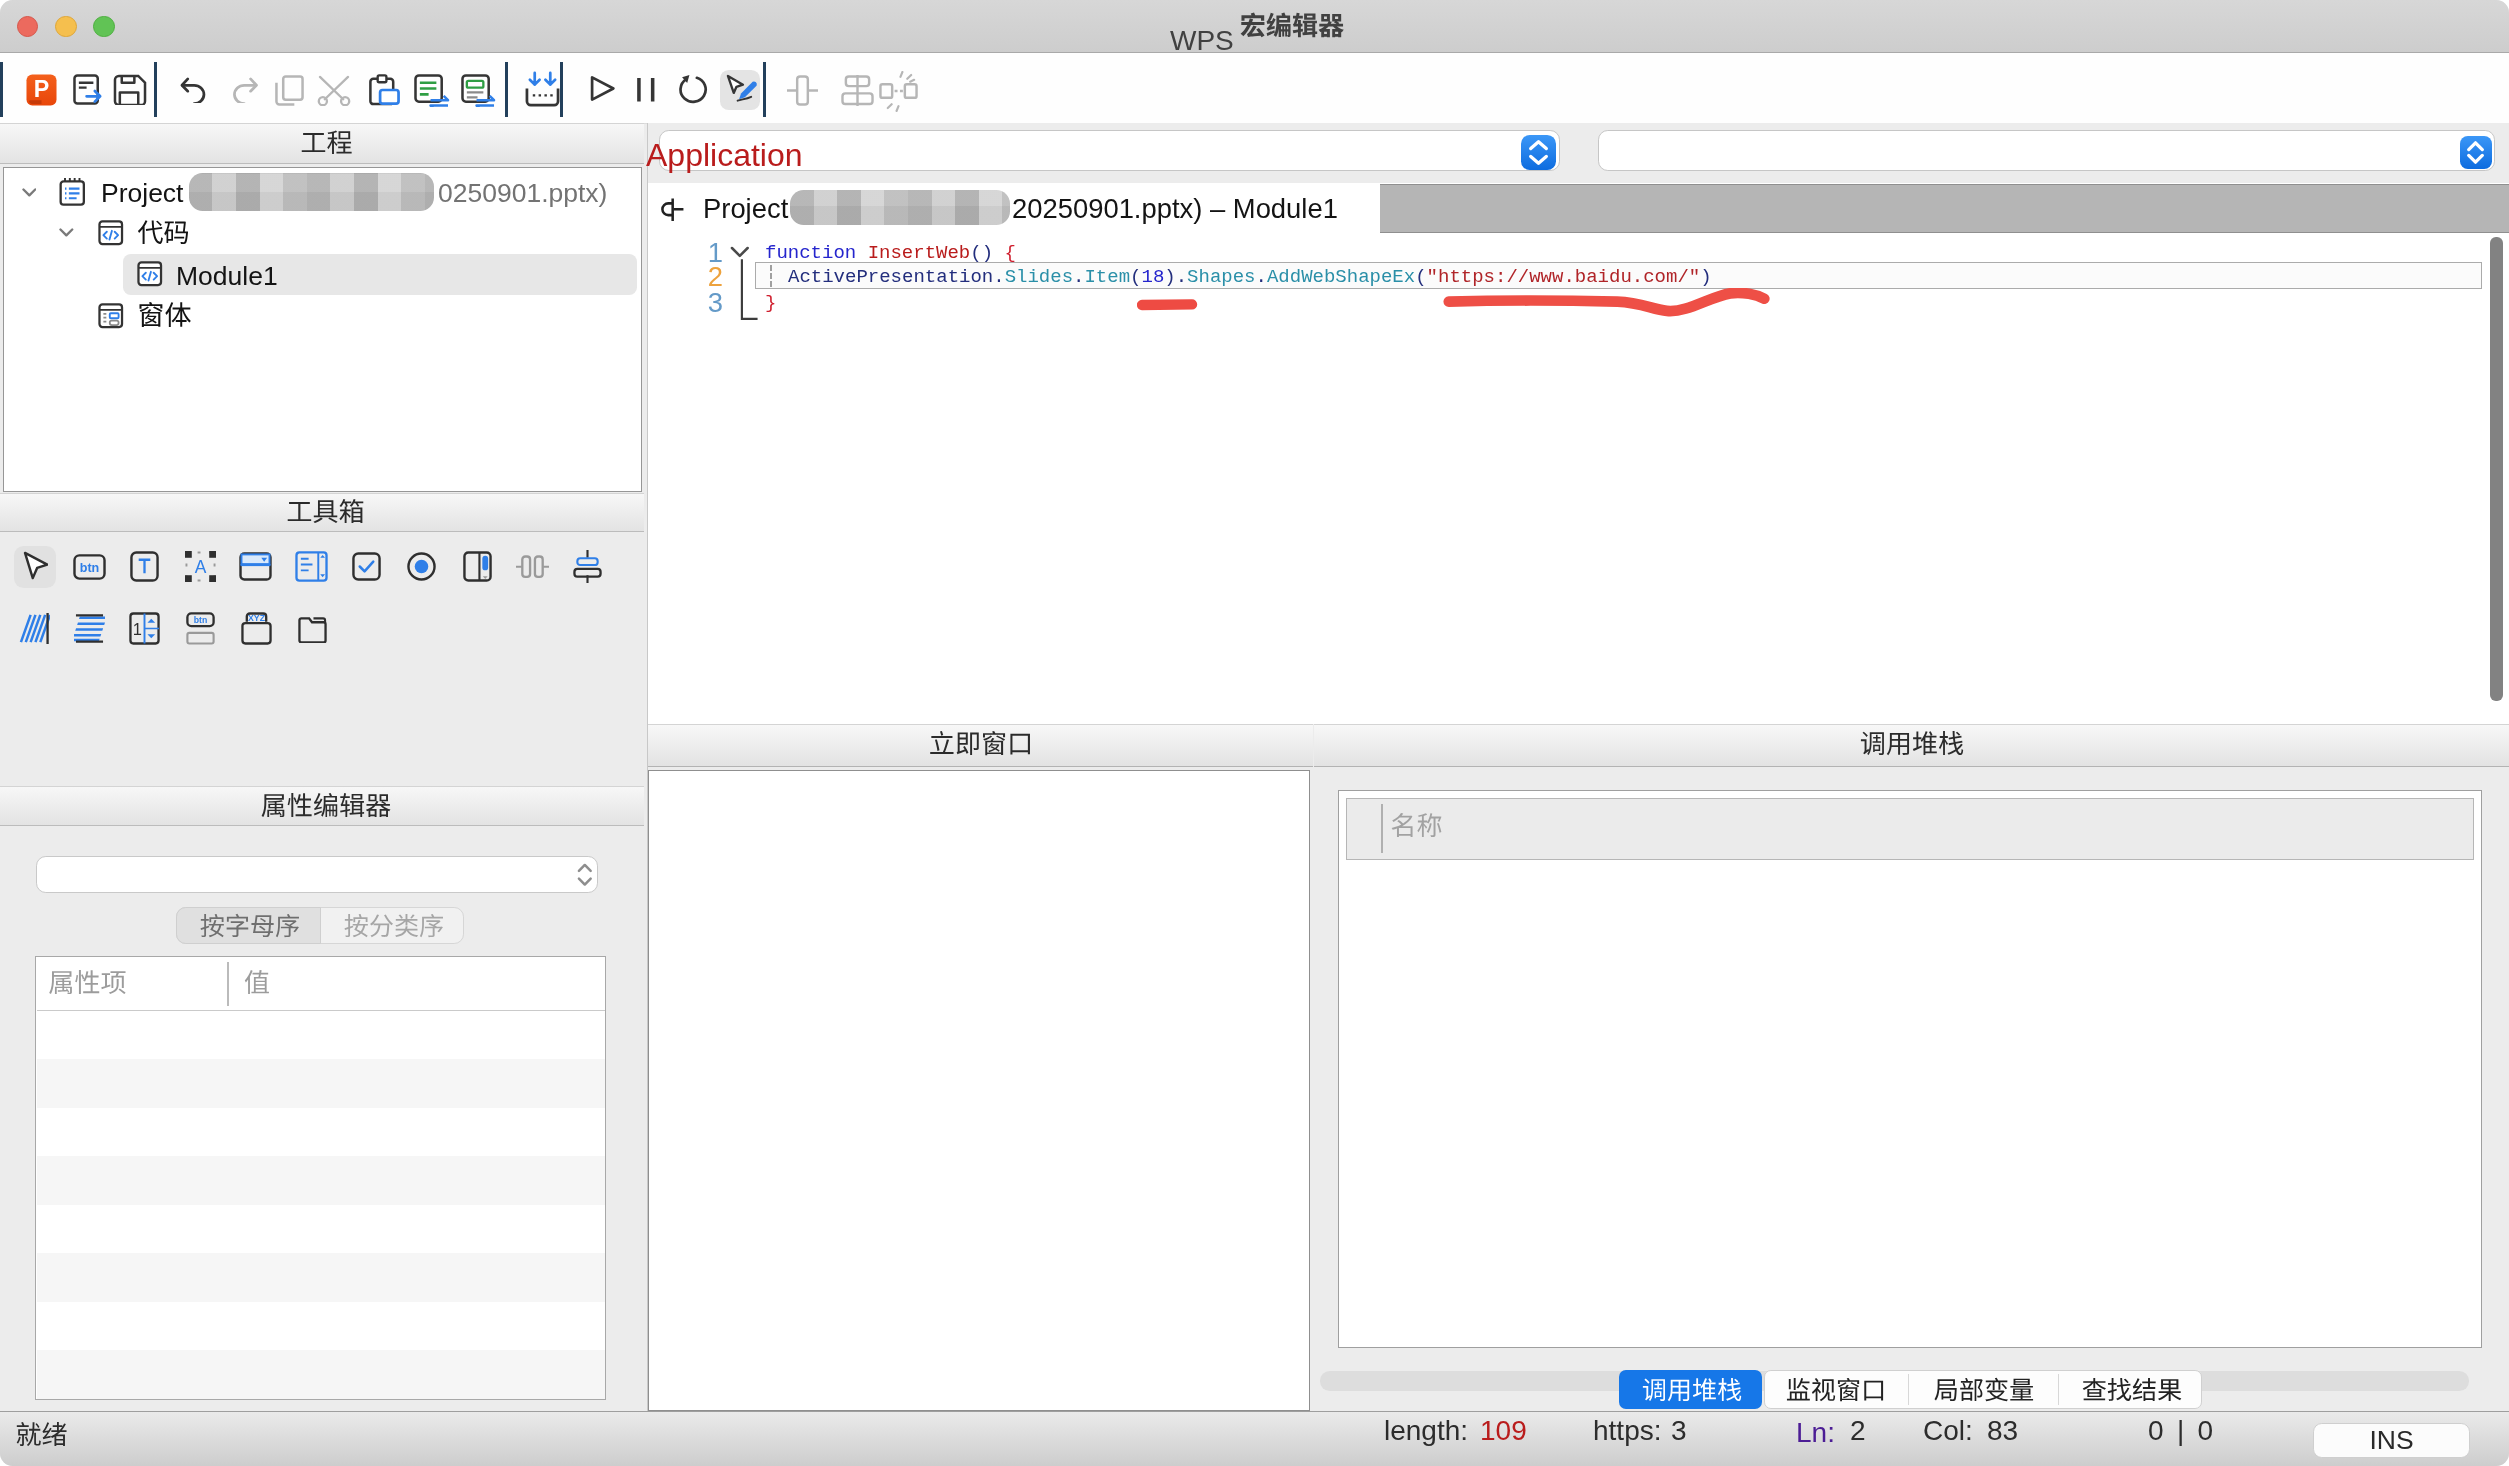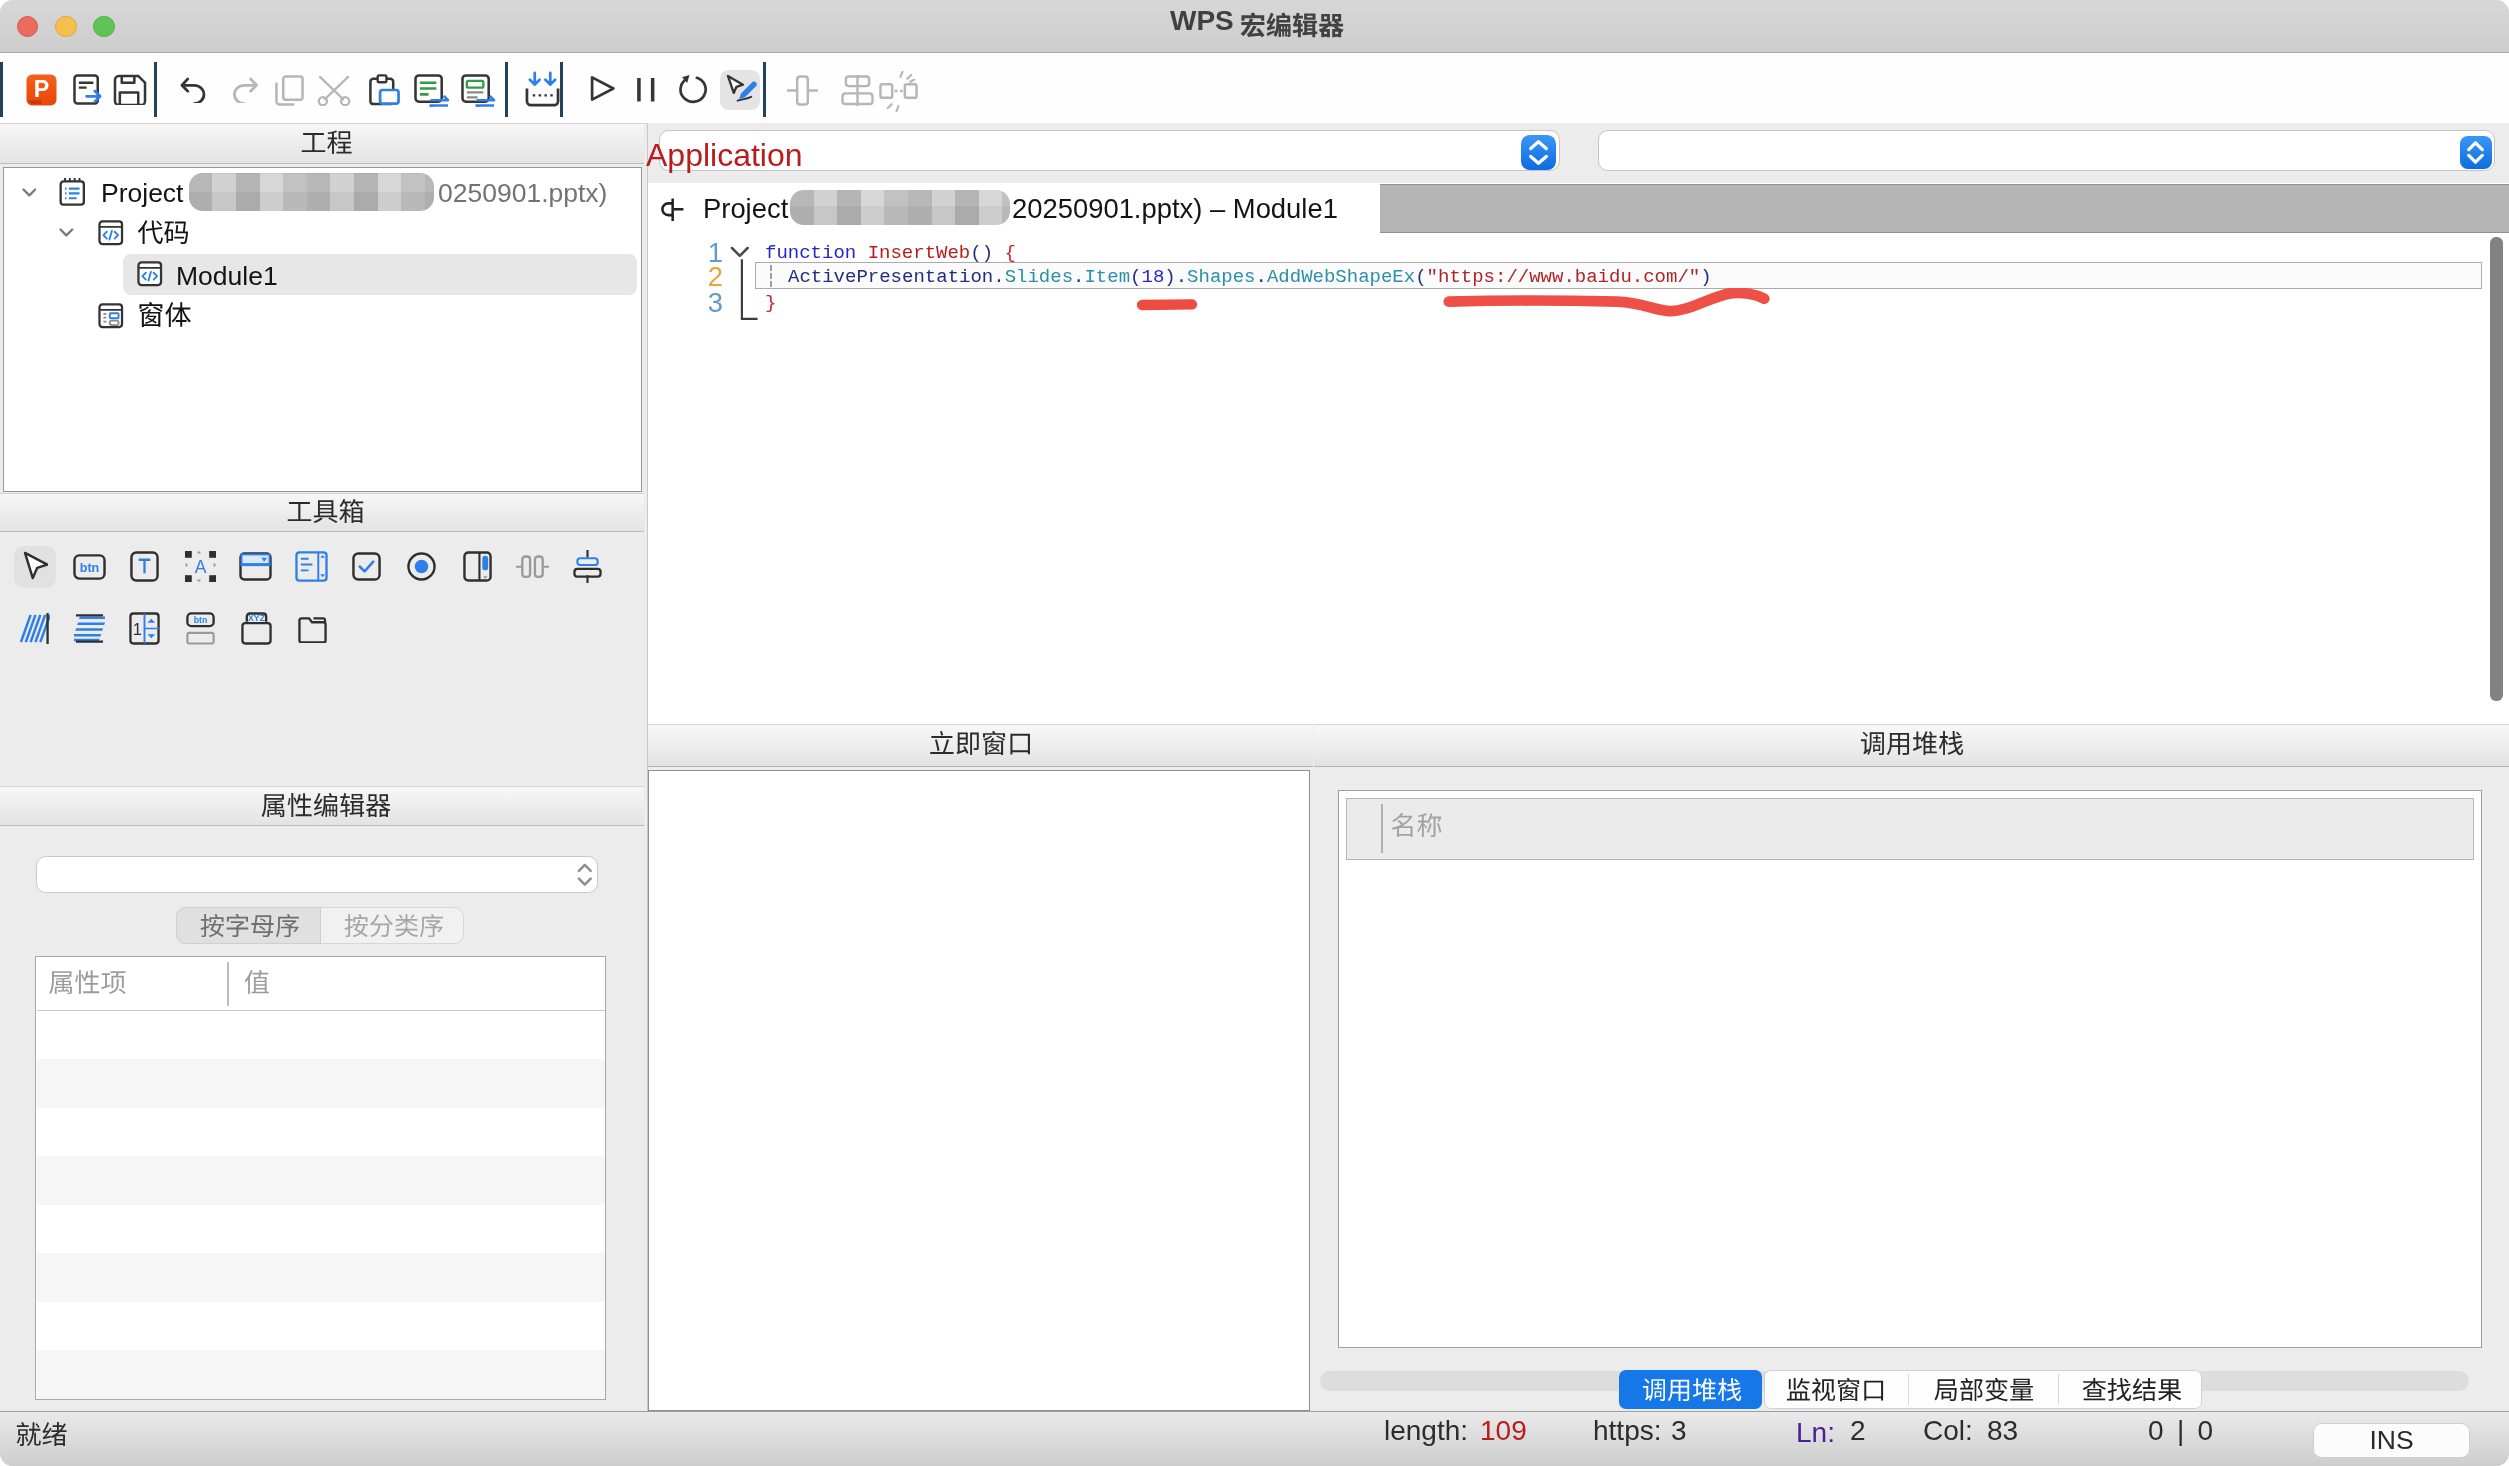--- a/index.html
+++ b/index.html
@@ -11,21 +11,21 @@
  repeating-linear-gradient(0deg, #c7c7c7 0 18.6px, #d9d9d9 18.6px 37px);
  border-radius:13.7px;filter:blur(0.6px)}
 .mono{font-family:"Liberation Mono",monospace;font-size:19px;white-space:pre}
 </style></head><body>
 <div id="win">
 
 <div class="abs" style="left:0;top:0;width:2509px;height:53px;background:linear-gradient(#d7d7d7,#cdcdcd);border-bottom:1px solid #a9a9a9"></div>
 <div class="abs" style="left:16.7px;top:15.7px;width:21.6px;height:21.6px;border-radius:50%;background:#ec6a5e;border:1px solid #d65549"></div>
 <div class="abs" style="left:55px;top:15.7px;width:21.6px;height:21.6px;border-radius:50%;background:#f5bf4e;border:1px solid #dfa636"></div>
 <div class="abs" style="left:93px;top:15.7px;width:21.6px;height:21.6px;border-radius:50%;background:#61c355;border:1px solid #4caf3e"></div>
-<div class="abs" style="left:1170px;top:5px;font-size:28px;font-weight:bold;color:#414141">WPS</div>
+<div class="abs" style="left:1170px;top:25px;font-size:28px;font-weight:normal;color:#414141">WPS</div>
 <svg style="position:absolute;left:1238px;top:11.8px;" width="108" height="29" viewBox="0 0 110 30">
       <g fill="#414141" transform="translate(1,23.8) scale(0.02700,-0.02700)">
         <path transform="translate(0)" d="M382 635C369 588 354 542 337 497H57V384H288C222 247 135 130 30 50C60 28 112 -18 132 -43C251 61 351 210 427 384H944V497H472C485 533 497 570 508 607ZM314 -75C352 -59 407 -55 798 -25C813 -49 827 -70 837 -89L948 -22C900 53 800 176 732 264L631 208L730 73L462 57C525 135 591 231 645 329L520 368C461 247 377 128 347 96C319 63 299 44 274 37C288 6 307 -50 314 -75ZM420 825C430 804 440 778 449 754H64V546H181V645H813V546H935V754H593C581 785 562 827 546 859Z"></path>
         <path transform="translate(1000)" d="M59 413C74 421 97 427 174 437C145 388 119 351 106 334C77 297 56 273 32 268C44 240 62 190 67 169C89 184 127 197 341 249C337 272 334 315 335 345L211 319C272 403 330 500 376 594L284 649C269 612 251 575 232 539L161 534C213 617 263 718 298 815L186 854C157 736 97 609 78 577C58 544 43 522 23 517C36 488 53 435 59 413ZM590 825C600 802 612 774 621 748H403V530C403 408 397 239 346 96L324 187C215 142 102 96 27 70L55 -39L345 92C332 56 316 22 297 -9C321 -20 369 -56 387 -76C440 9 471 119 489 229V-80H580V130H626V-60H699V130H740V-58H812V130H854V14C854 6 852 4 846 4C841 4 828 4 813 4C824 -18 835 -55 837 -81C871 -81 896 -79 918 -64C940 -49 944 -25 944 12V424H509L511 483H928V748H753C742 781 723 825 706 858ZM626 328V221H580V328ZM699 328H740V221H699ZM812 328H854V221H812ZM511 651H817V579H511Z"></path>
         <path transform="translate(2000)" d="M573 736H784V674H573ZM464 820V589H900V820ZM73 310C81 319 118 325 149 325H229V213C153 202 83 192 28 185L52 70L229 102V-87H339V122L421 138L415 241L339 230V325H401V433H339V574H229V433H172C197 492 221 558 242 628H415V741H273C280 770 286 800 292 829L177 850C172 814 166 777 158 741H38V628H131C114 563 97 512 89 491C71 446 58 418 37 412C49 384 67 331 73 310ZM779 451V396H579V451ZM395 98 413 -7 779 24V-89H890V34L965 41L966 139L890 133V451H956V549H414V451H469V102ZM779 312V259H579V312ZM779 175V124L579 110V175Z"></path>
         <path transform="translate(3000)" d="M227 708H338V618H227ZM648 708H769V618H648ZM606 482C638 469 676 450 707 431H484C500 456 514 482 527 508L452 522V809H120V517H401C387 488 369 459 348 431H45V327H243C184 280 110 239 20 206C42 185 72 140 84 112L120 128V-90H230V-66H337V-84H452V227H292C334 258 371 292 404 327H571C602 291 639 257 679 227H541V-90H651V-66H769V-84H885V117L911 108C928 137 961 182 987 204C889 229 794 273 722 327H956V431H785L816 462C794 480 759 500 722 517H884V809H540V517H642ZM230 37V124H337V37ZM651 37V124H769V37Z"></path>
       </g>
     </svg>
 <div class="abs" style="left:0;top:53px;width:2509px;height:71px;background:#fefefe;border-bottom:1px solid #dcdcdc"></div>
 <div class="abs" style="left:0px;top:62px;width:2.9px;height:55px;background:#23405c"></div>

